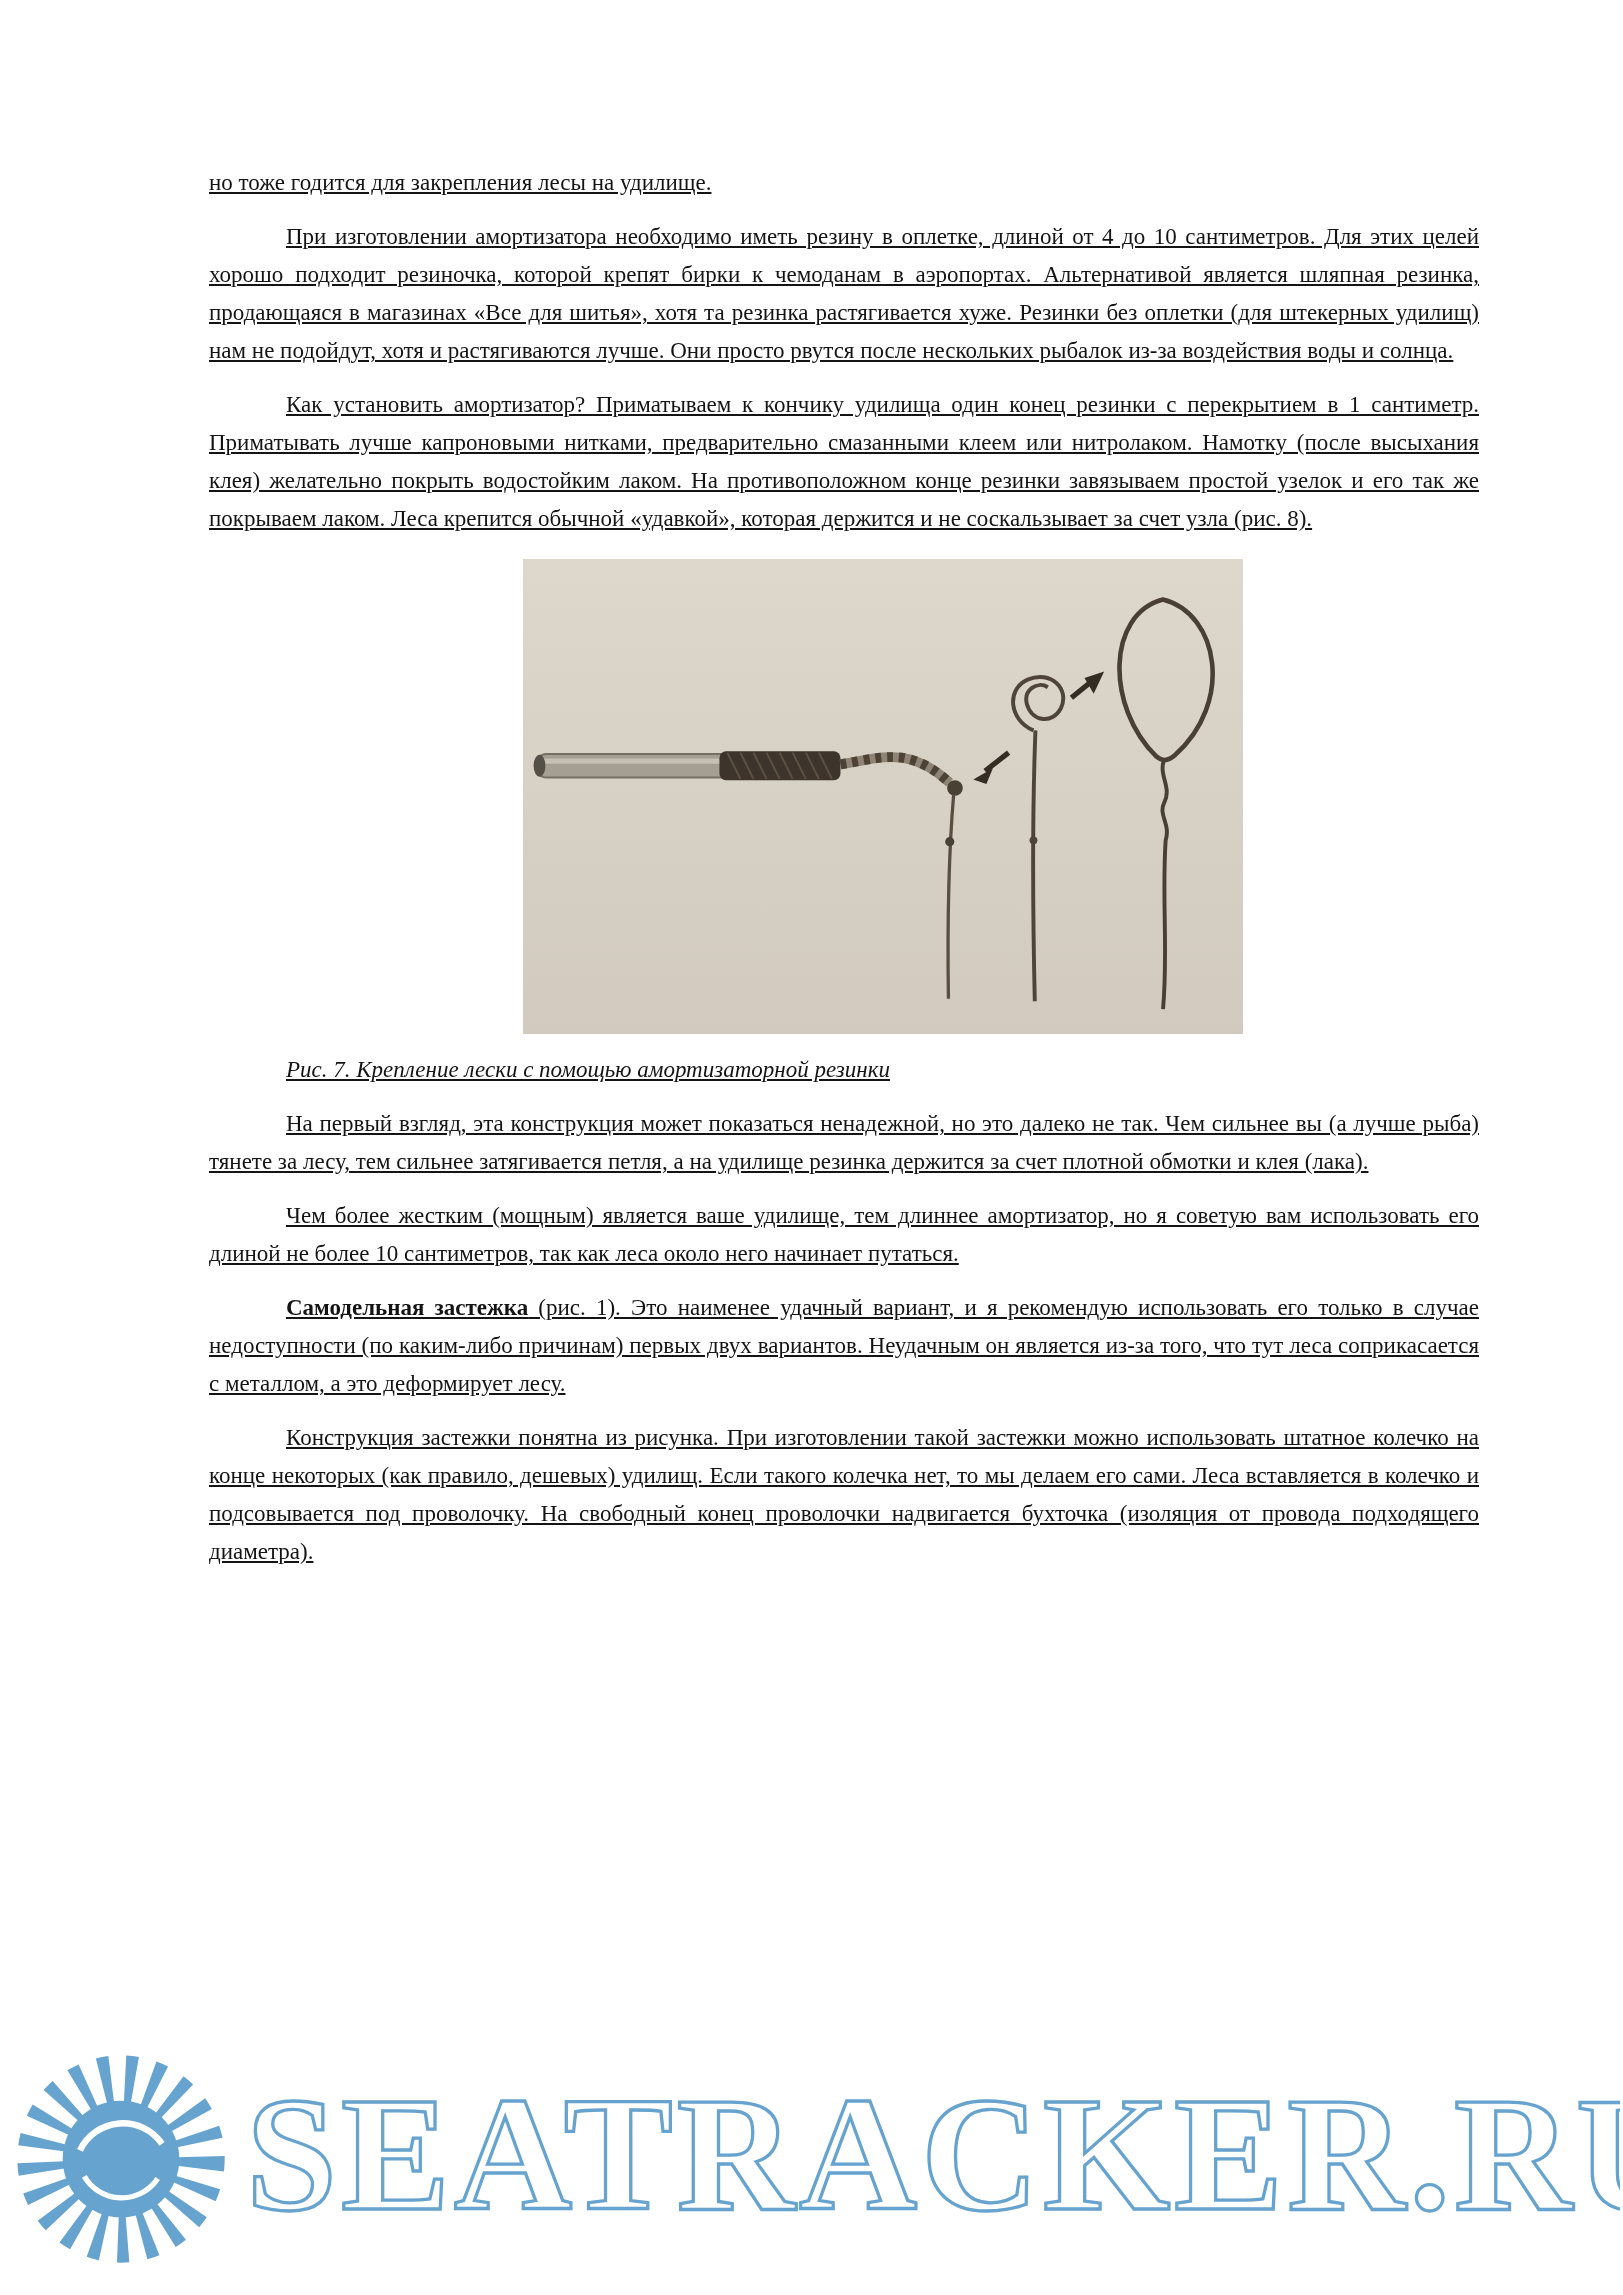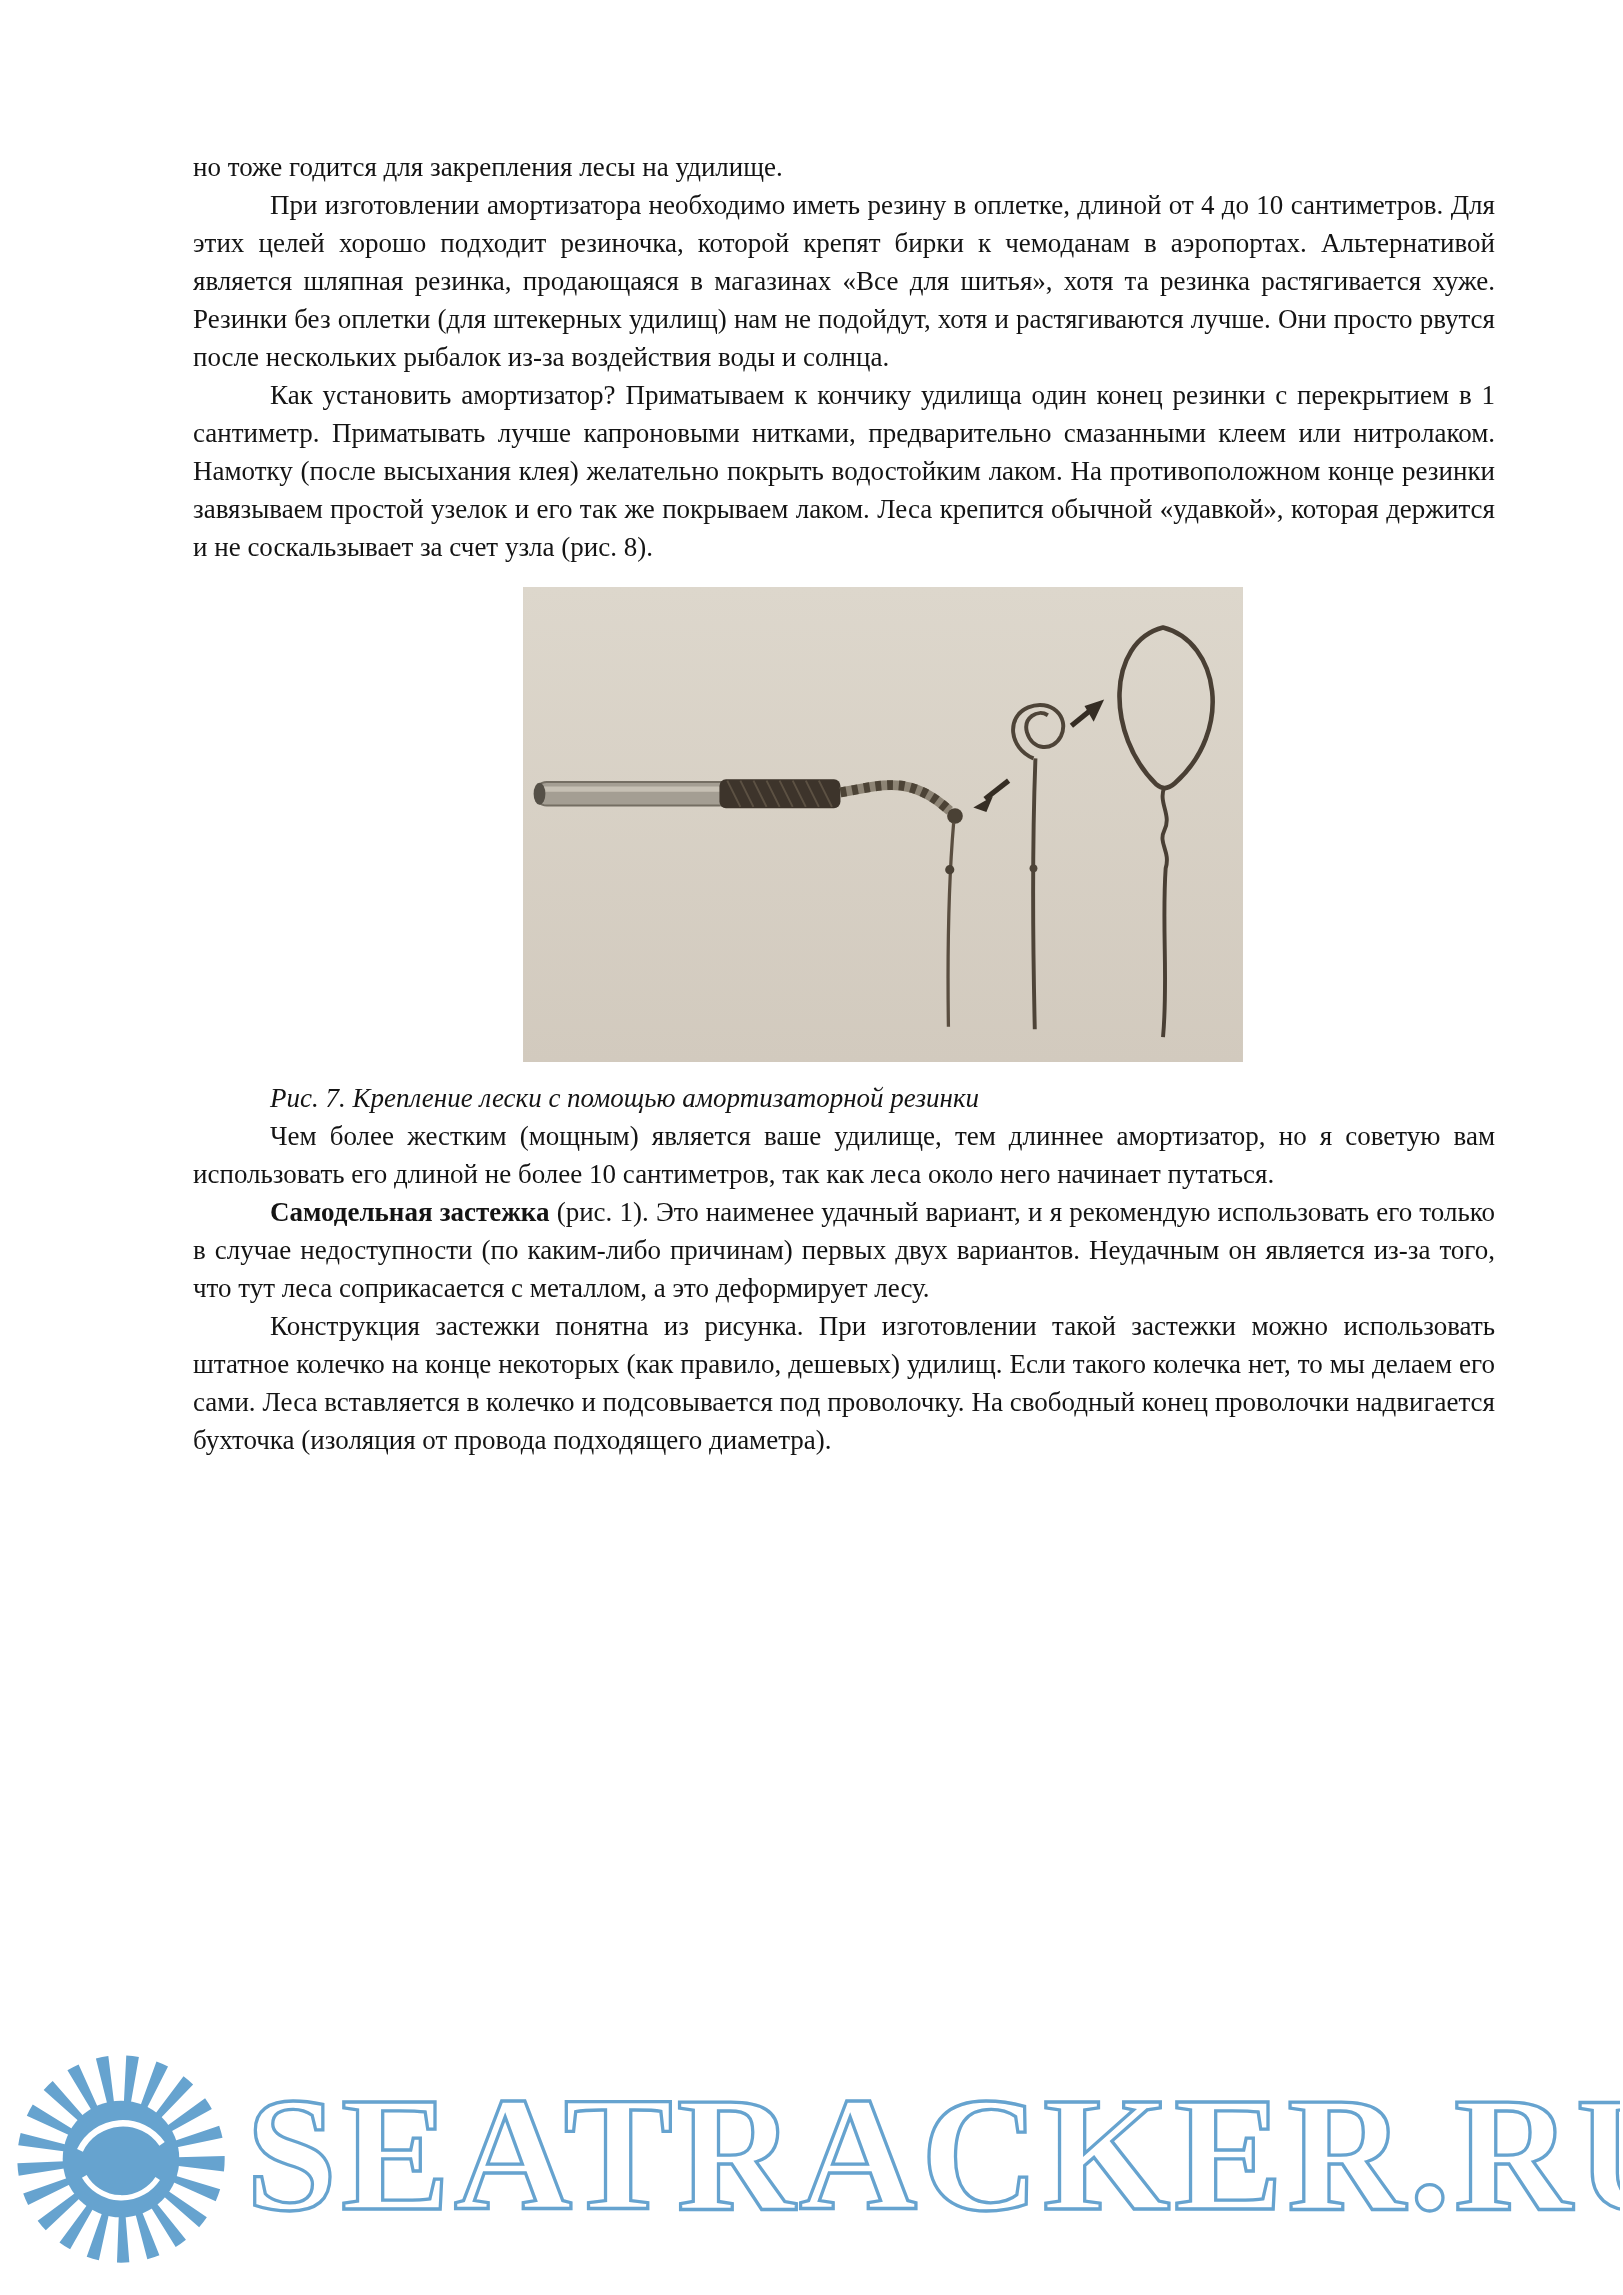--- a/index.html
+++ b/index.html
@@ -12,25 +12,26 @@
     font-family: "Liberation Serif", serif;
     color: #141414;
   }
   .content {
     position: absolute;
     left: 193px;
     top: 148px;
     width: 1302px;
   }
   .para {
-    margin: 0;
-    font-size: 27px;
+    margin: 16px;
+    font-size: 23px;
     line-height: 38px;
     text-align: justify;
     text-indent: 77px;
+    text-decoration: underline;
   }
   .no-indent { text-indent: 0; }
   .caption { font-style: italic; }
   .lead-bold { font-weight: 700; }
   .figure-box {
     width: 720px;
     height: 475px;
     margin: 21px 0 17px 330px;
     background: #d8d1c6;
   }
@@ -105,20 +106,21 @@
 
         <g fill="none" stroke="#493f34" stroke-width="7">
           <path d="M968,302 C890,226 892,84 978,62 C1064,84 1086,220 996,300 C986,309 976,309 968,302 Z"></path>
           <path d="M980,306 C970,330 992,348 980,372 C970,392 990,404 982,430 C976,520 986,600 978,688" stroke-width="6"></path>
         </g>
       </svg>
     </div>
 
     <p class="para caption">Рис. 7. Крепление лески с помощью амортизаторной резинки</p>
 
+    <p class="para">На первый взгляд, эта конструкция может показаться ненадежной, но это далеко не так. Чем сильнее вы (а лучше рыба) тянете за лесу, тем сильнее затягивается петля, а на удилище резинка держится за счет плотной обмотки и клея (лака).</p>
     <p class="para">Чем более жестким (мощным) является ваше удилище, тем длиннее амортизатор, но я советую вам использовать его длиной не более 10 сантиметров, так как леса около него начинает путаться.</p>
 
     <p class="para"><b class="lead-bold">Самодельная застежка</b><span>  (рис. 1). Это наименее удачный вариант, и я рекомендую использовать его только в случае недоступности (по каким-либо причинам) первых двух вариантов. Неудачным он является из-за того, что тут леса соприкасается с металлом, а это деформирует лесу.</span></p>
 
     <p class="para">Конструкция застежки понятна из рисунка. При изготовлении такой застежки можно использовать штатное колечко на конце некоторых (как правило, дешевых) удилищ. Если такого колечка нет, то мы делаем его сами. Леса вставляется в колечко и подсовывается под проволочку. На свободный конец проволочки надвигается бухточка (изоляция от провода подходящего диаметра).</p>
   </div>
 
   <div class="watermark">
     <svg class="wm-sun" width="216" height="216" viewBox="0 0 200 200" xmlns="http://www.w3.org/2000/svg">
       <circle cx="100" cy="100" r="74" fill="none" stroke="#66a3cf" stroke-width="44" stroke-dasharray="9 13"></circle>

